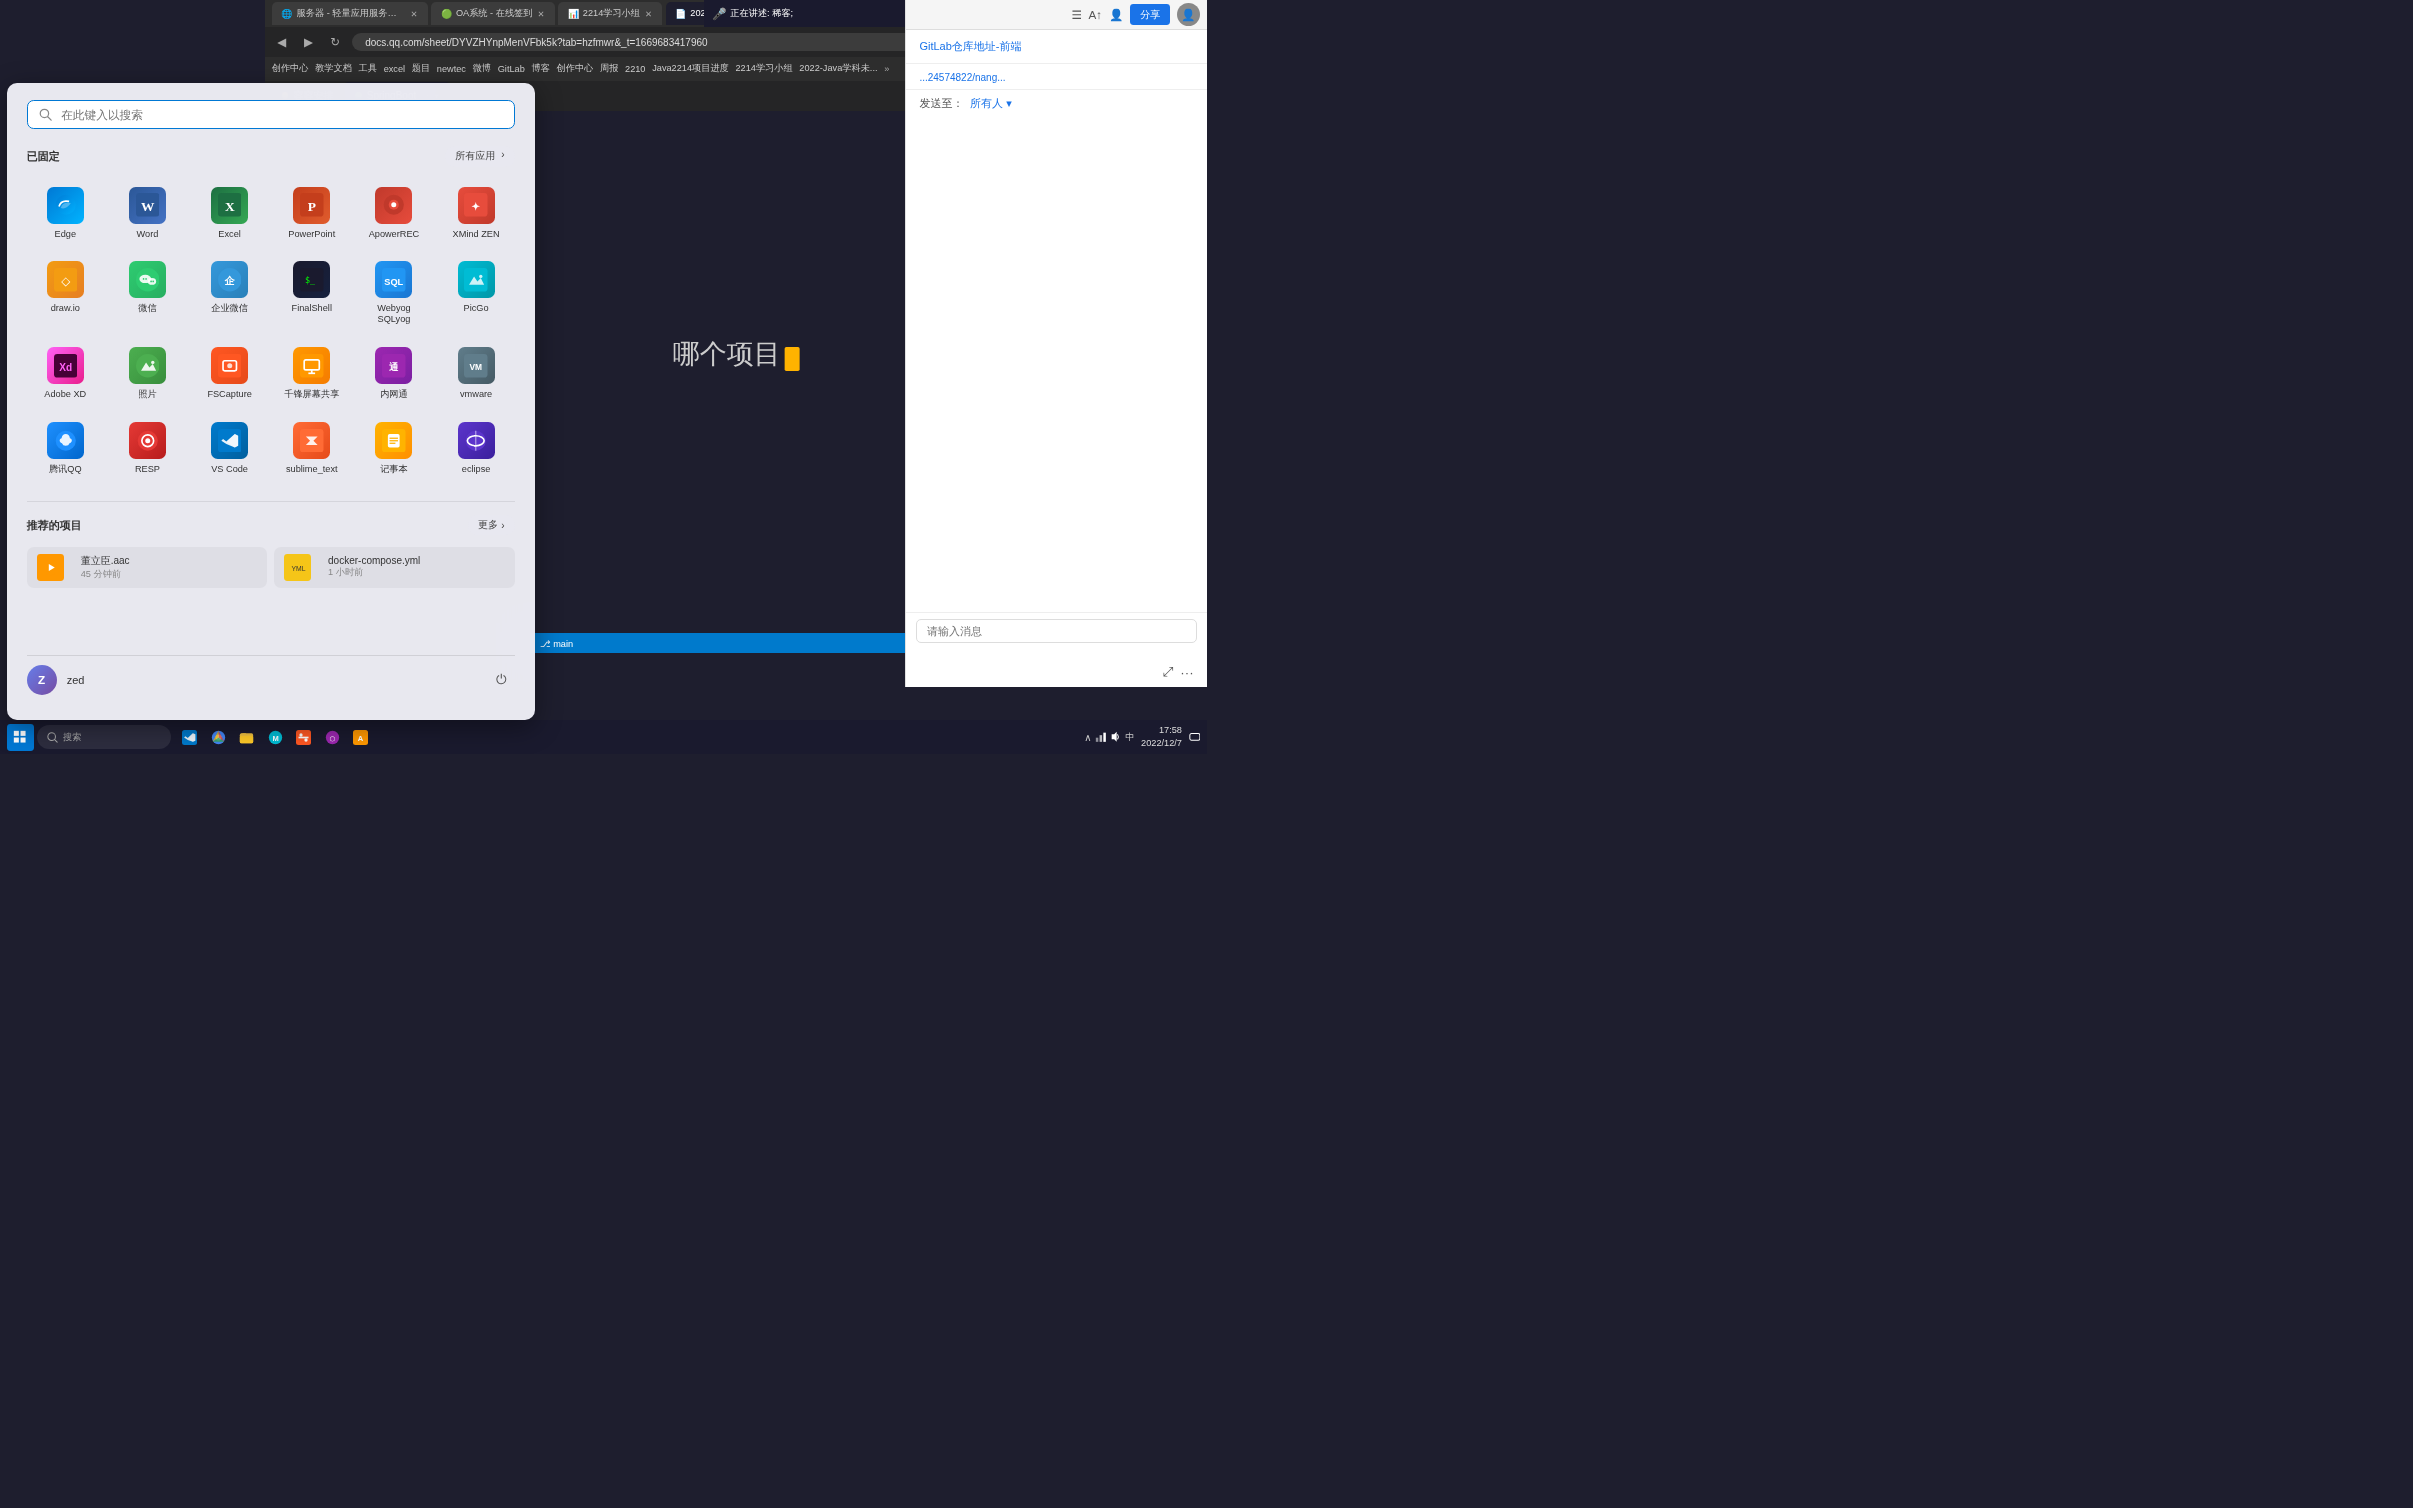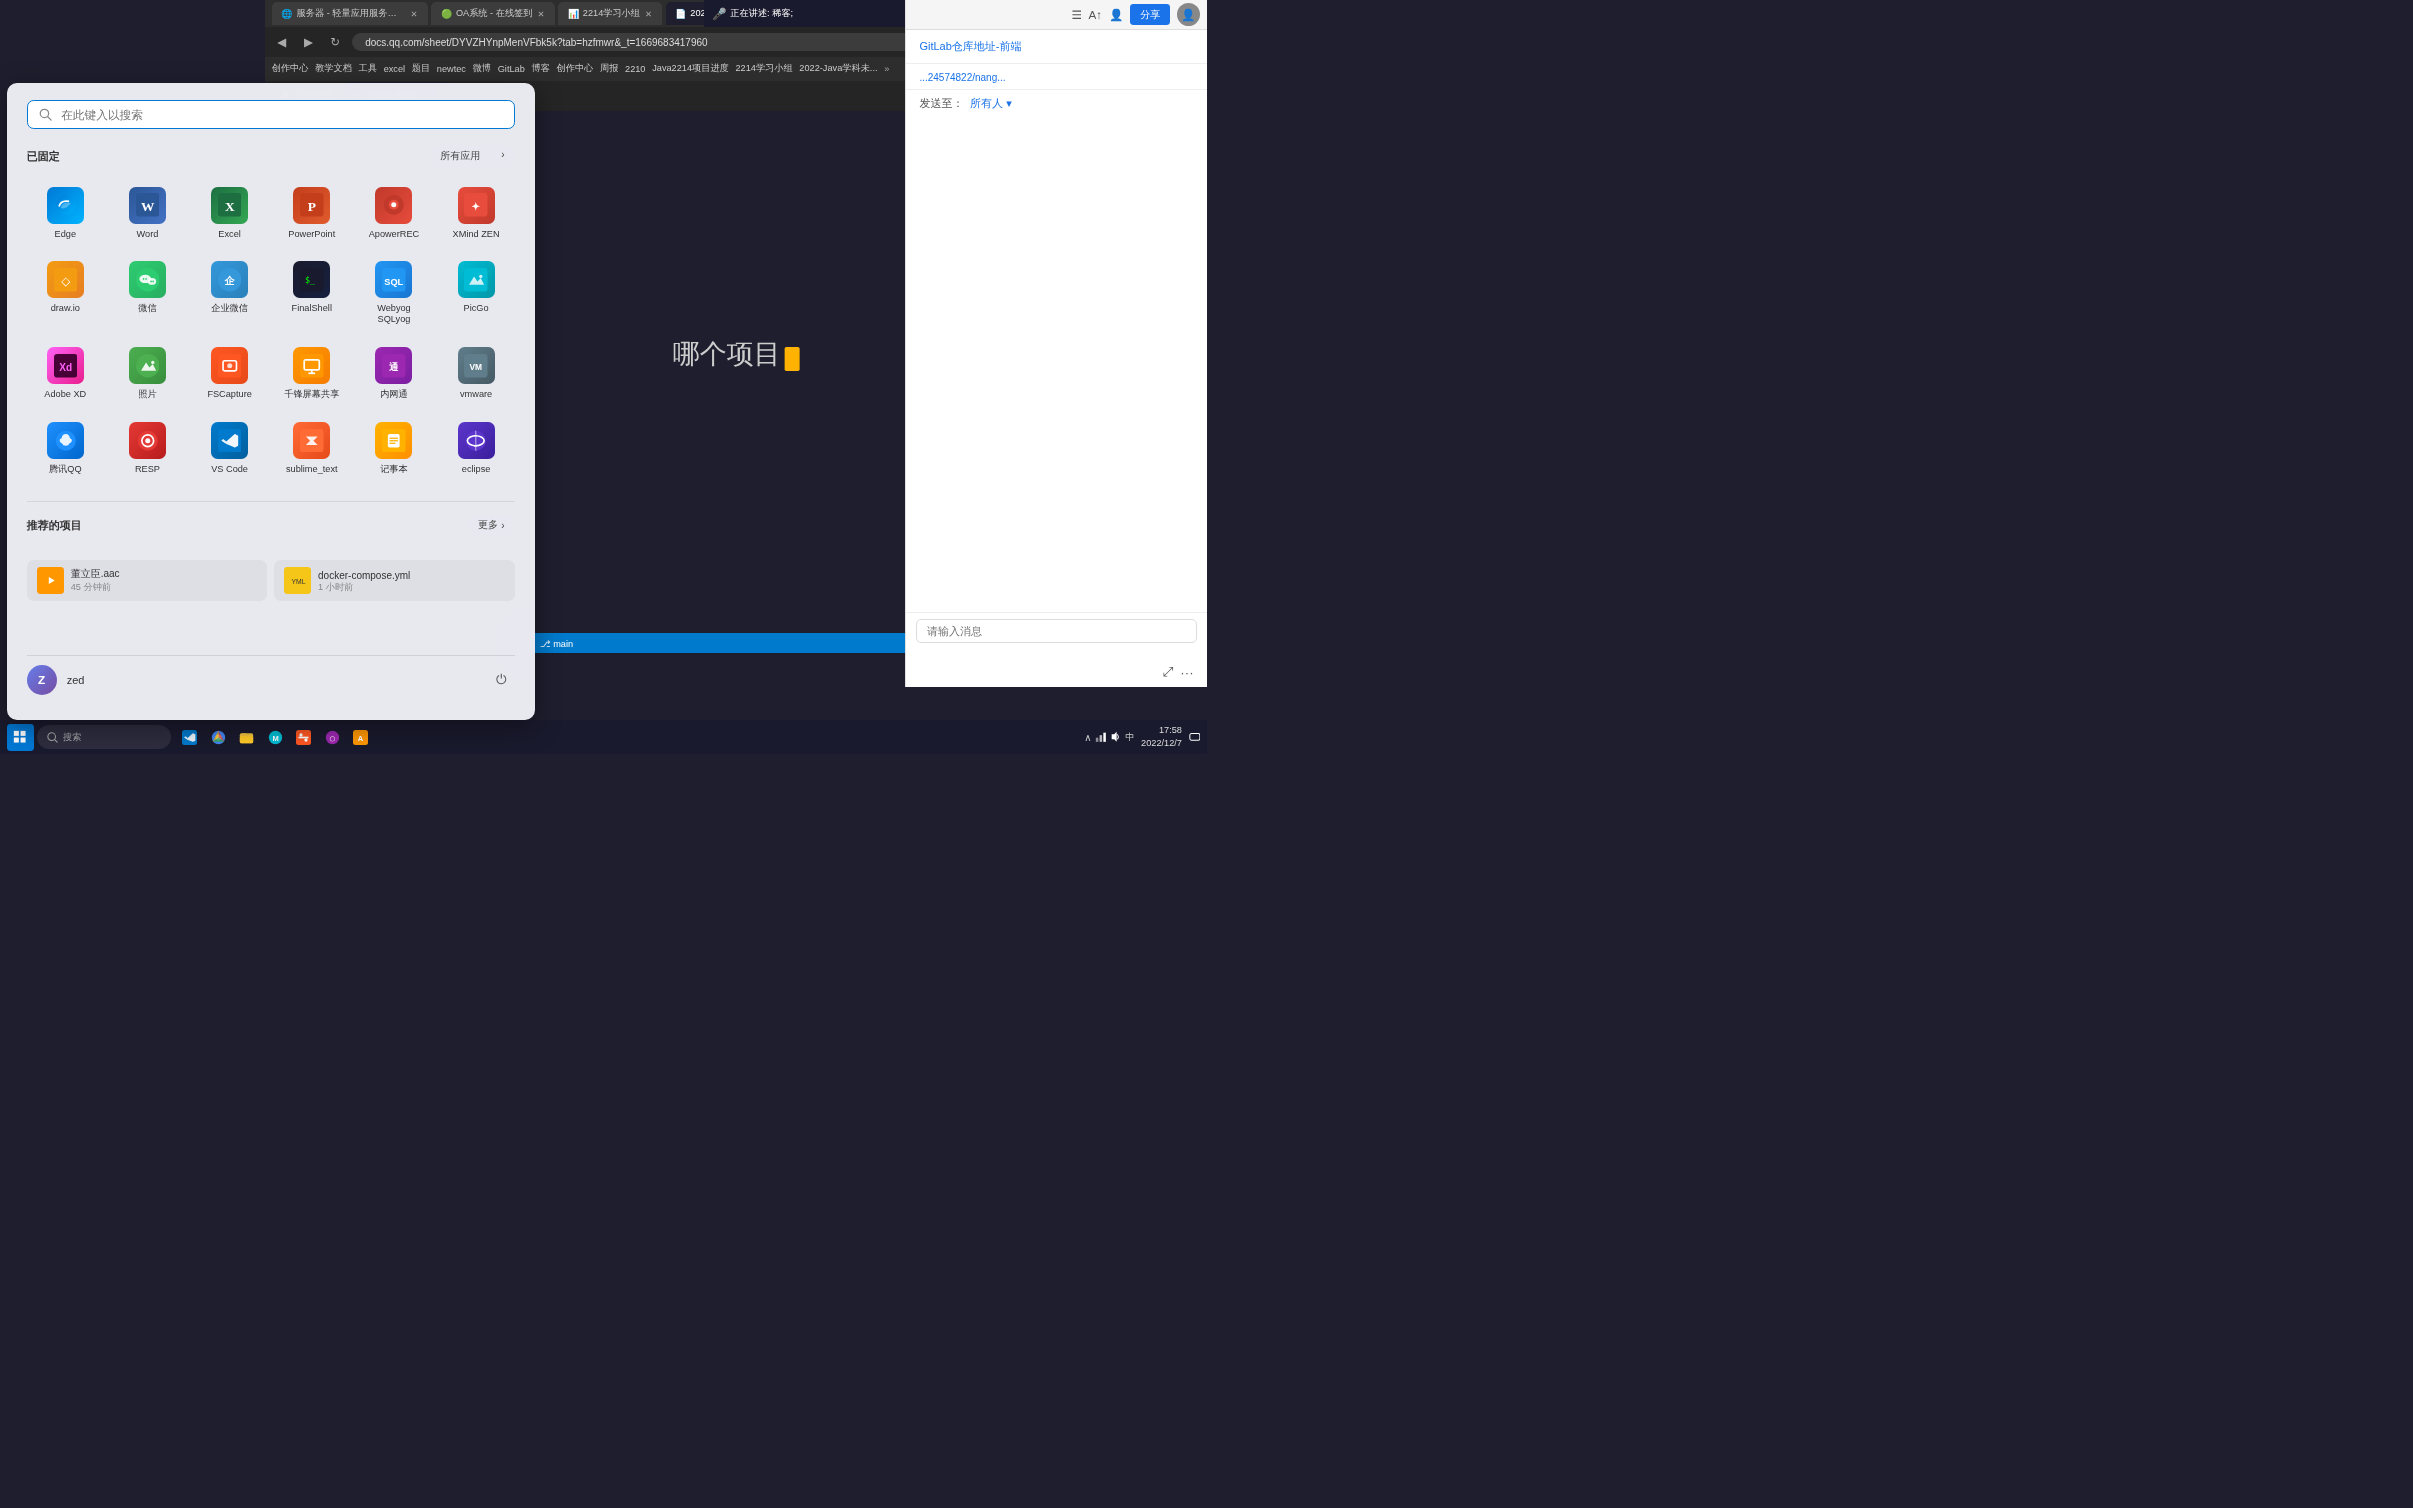--- a/index.html
+++ b/index.html
@@ -186,21 +186,21 @@
       margin-bottom: 11.7px;
     }
 
     .section-title {
       font-size: 11px;
       font-weight: 600;
       color: #333;
     }
 
     .all-apps-btn {
-      display: flex; align-items: flex-start; gap: 21px;
+      display: flex; align-items: flex-start; gap: 6px;
       background: #e8e8f0;
       border: none;
       border-radius: 13.4px;
       padding: 3.4px 10px;
       font-size: 10px;
       color: #444;
       cursor: pointer;
     }
 
     
@@ -238,27 +238,26 @@
 
     
     .recommended-grid {
       display: grid;
       grid-template-columns: 1fr 1fr;
       gap: 6.7px;
       margin-bottom: 13.4px;
     }
 
     .rec-item {
-      display: flex; align-items: flex-end;
+      display: flex; align-items: center;
       background: rgba(0,0,0,0.04);
       border-radius: 6.7px;
       padding: 6.7px 10px;
-      gap: 7px;
+      gap: 17px;
       cursor: pointer;
-      margin-top: 13px;
     }
 
     .rec-icon {
       width: 27px; height: 27px;
       border-radius: 3.4px;
       display: flex; align-items: center; justify-content: center;
       font-size: 15px;
     }
 
     .rec-info .rec-name {

